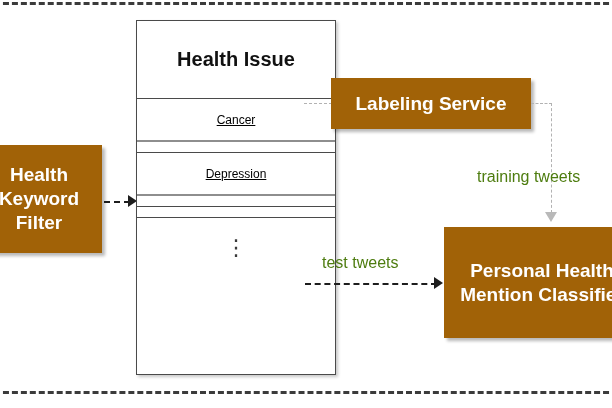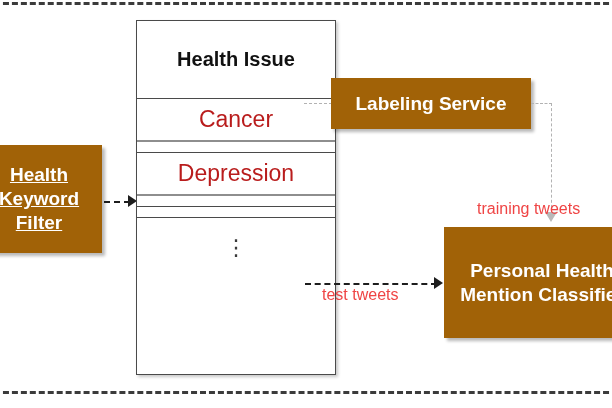--- a/index.html
+++ b/index.html
@@ -43,21 +43,21 @@
   }
 
   #keyword-filter {
     left: -28px;
     top: 145px;
     width: 130px;
     height: 108px;
     font-size: 19px;
     padding-left: 4px;
   }
-  #keyword-filter .lines { white-space: pre-line; text-decoration: underline; }
+  #keyword-filter .lines { white-space: pre-line; }
 
   #labeling-service {
     left: 331px;
     top: 78px;
     width: 200px;
     height: 51px;
     font-size: 19px;
   }
 
   #classifier {
@@ -90,24 +90,25 @@
     font-weight: bold;
     color: #111111;
     border-bottom: 1.6px solid #4a4a4a;
     box-sizing: border-box;
   }
   .tbl-row {
     height: 43px;
     display: flex;
     align-items: center;
     justify-content: center;
-    font-size: 23px;
-    color: #b91c1c;
+    font-size: 12px;
+    color: #000000;
     border-bottom: 2.2px solid #8e8e8e;
     box-sizing: border-box;
+    text-decoration: underline;
   }
   .tbl-gap {
     height: 11px;
     border-bottom: 1.6px solid #4a4a4a;
     box-sizing: border-box;
   }
   .tbl-ellipsis {
     height: 60px;
     display: flex;
     align-items: center;
@@ -153,23 +154,22 @@
     width: 0; height: 0;
     border-left: 6px solid transparent;
     border-right: 6px solid transparent;
     border-top: 10px solid #b9b9b9;
   }
 
   
   .edge-label {
     position: absolute;
     font-size: 16px;
-    color: #ef4444;
+    color: #4d7c0f;
     white-space: nowrap;
-    margin-top: 32px;
   }
   #label-test-tweets     { left: 322px; top: 254px; }
   #label-training-tweets { left: 477px; top: 168px; }
 </style>
 </head>
 <body>
 
 <div id="canvas">
 
   <div class="frame-edge top"></div>

